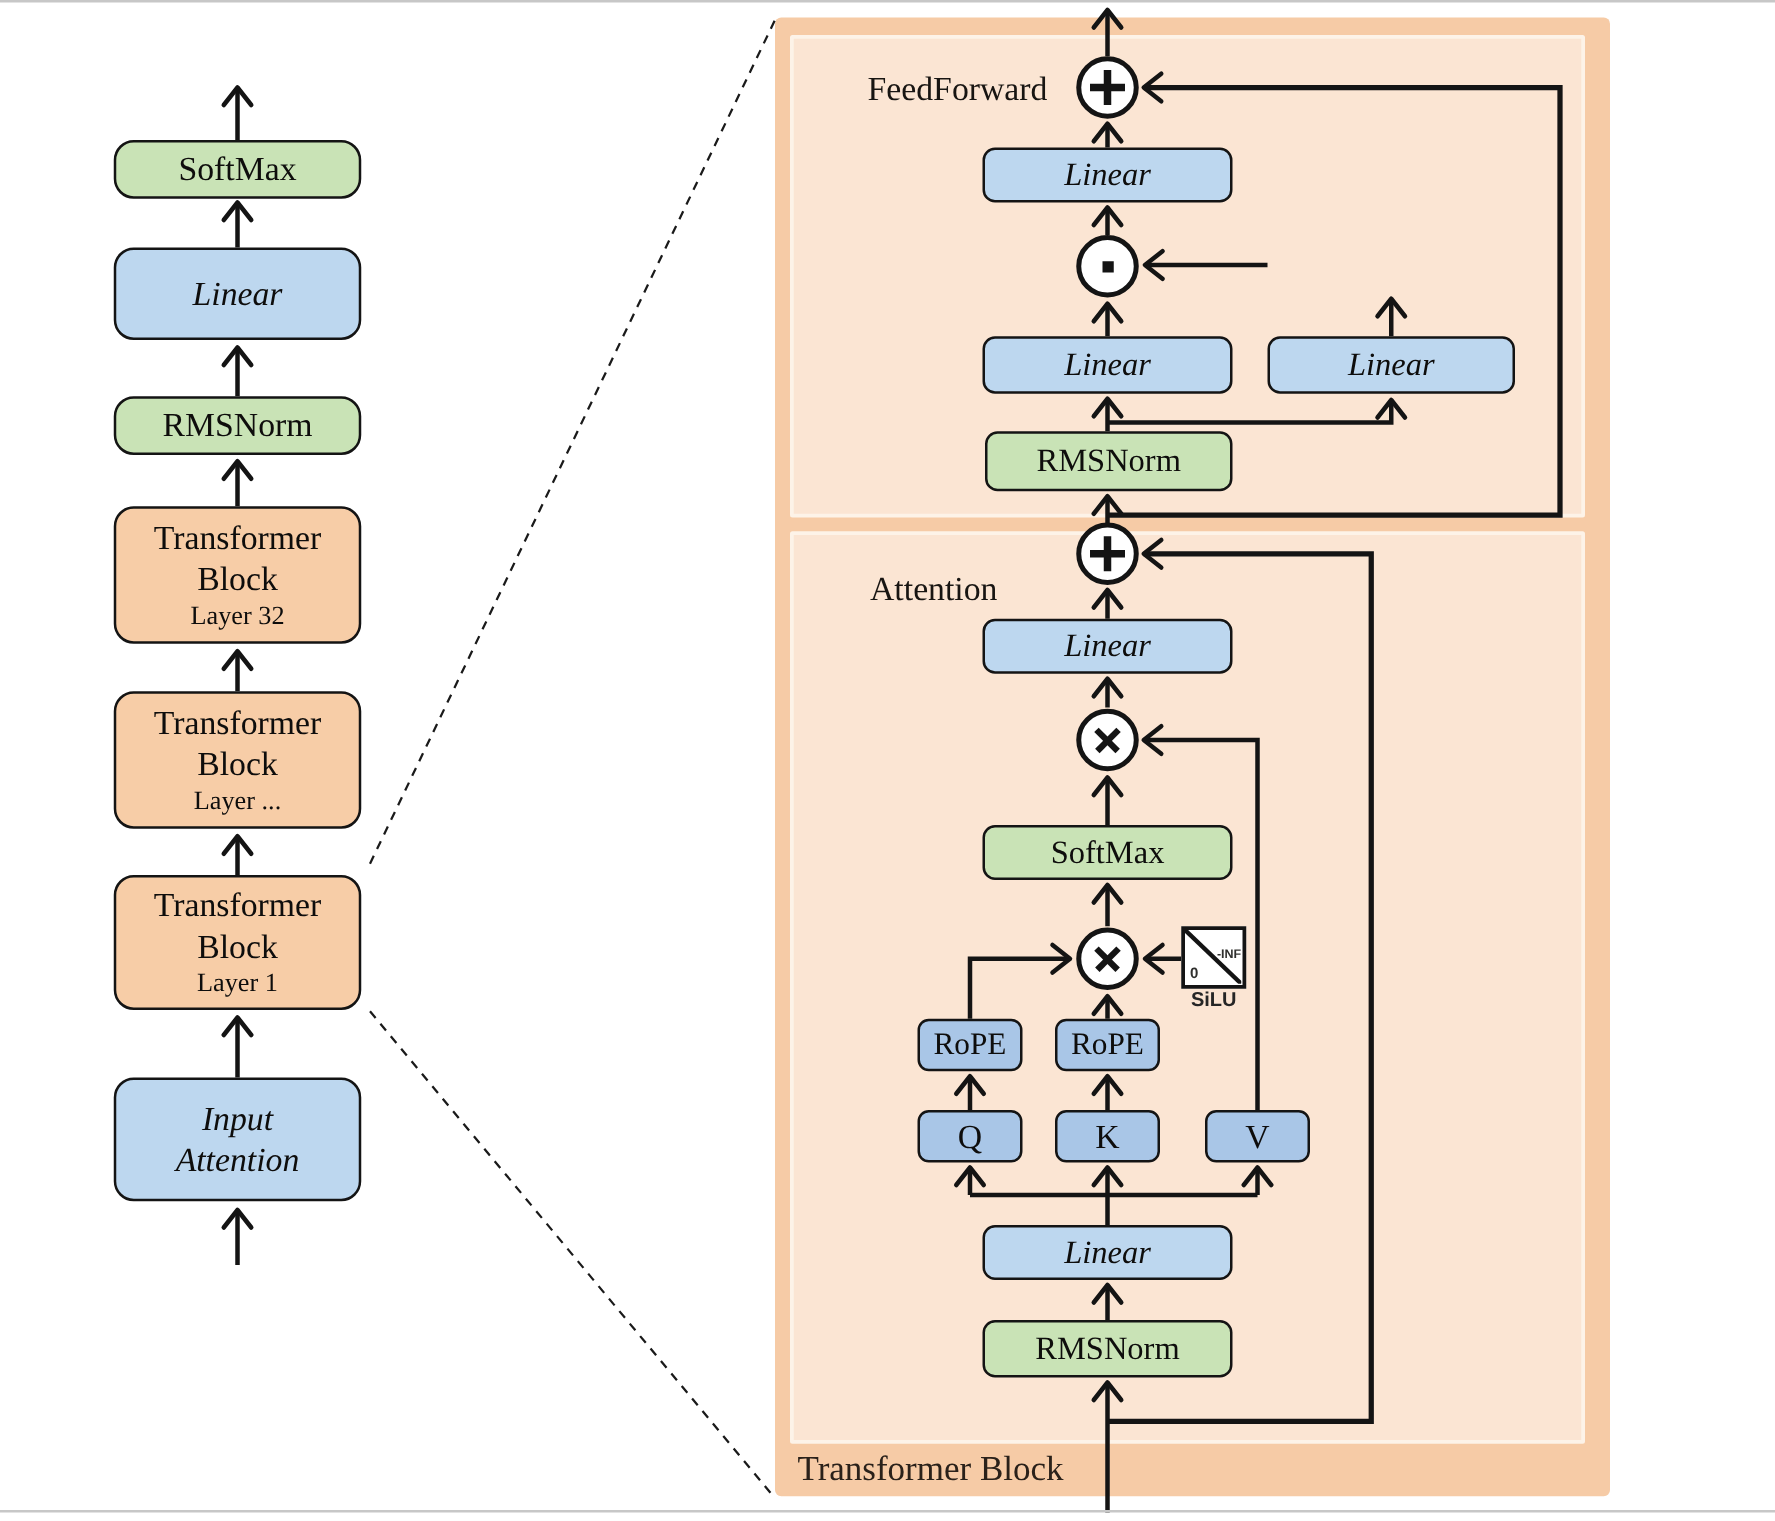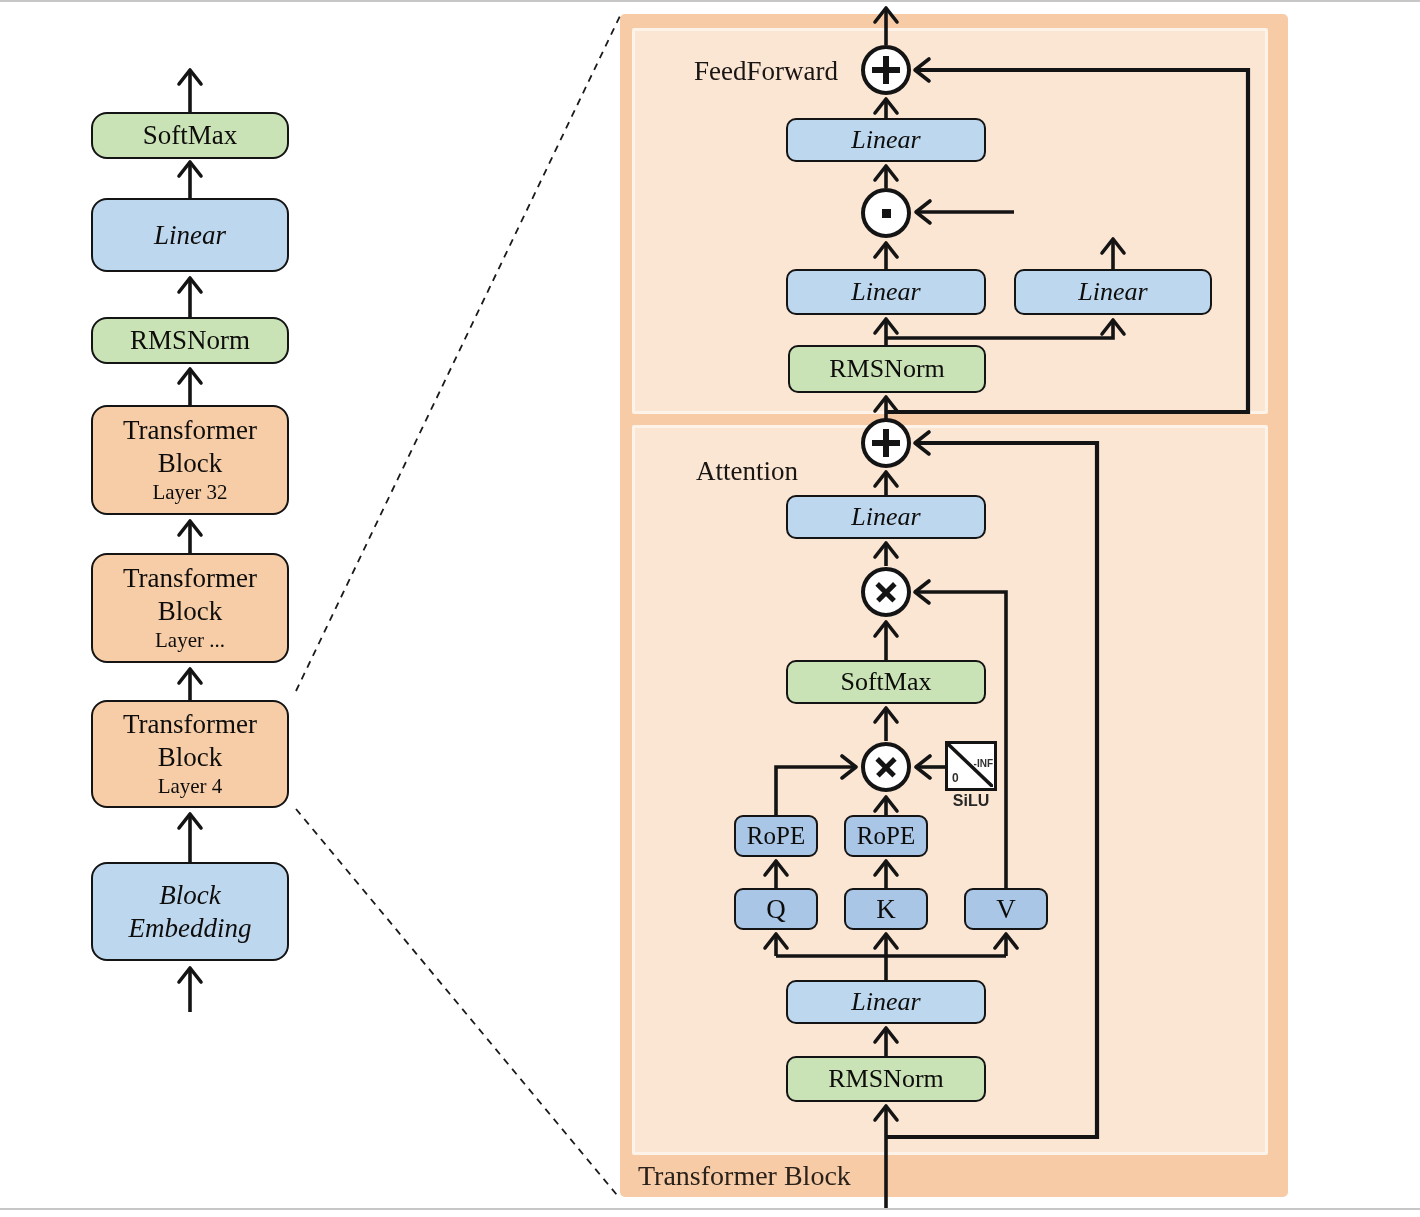--- a/index.html
+++ b/index.html
@@ -136,24 +136,24 @@
   <div class="box orange big" style="left:91px;top:405px;width:198px;height:110px">
     <span>Transformer Block</span>
     <span class="sub">Layer 32</span>
   </div>
   <div class="box orange big" style="left:91px;top:553px;width:198px;height:110px">
     <span>Transformer Block</span>
     <span class="sub">Layer ...</span>
   </div>
   <div class="box orange big" style="left:91px;top:700px;width:198px;height:108px">
     <span>Transformer Block</span>
-    <span class="sub">Layer 4</span>
+    <span class="sub">Layer 1</span>
   </div>
   <div class="box blue big" style="left:91px;top:862px;width:198px;height:99px;padding:0 28px">
-    <span>Block Embedding</span>
+    <span>Input Attention</span>
   </div>
 
   <div class="sec-label" style="left:660px;top:56px">FeedForward</div>
   <div class="sec-label" style="left:662px;top:456px">Attention</div>
   <div class="panel-title">Transformer Block</div>
 
   <div class="op" style="left:861px;top:45px">
     <span class="bars">
         <i class="v"></i>
         <i class="h"></i>

